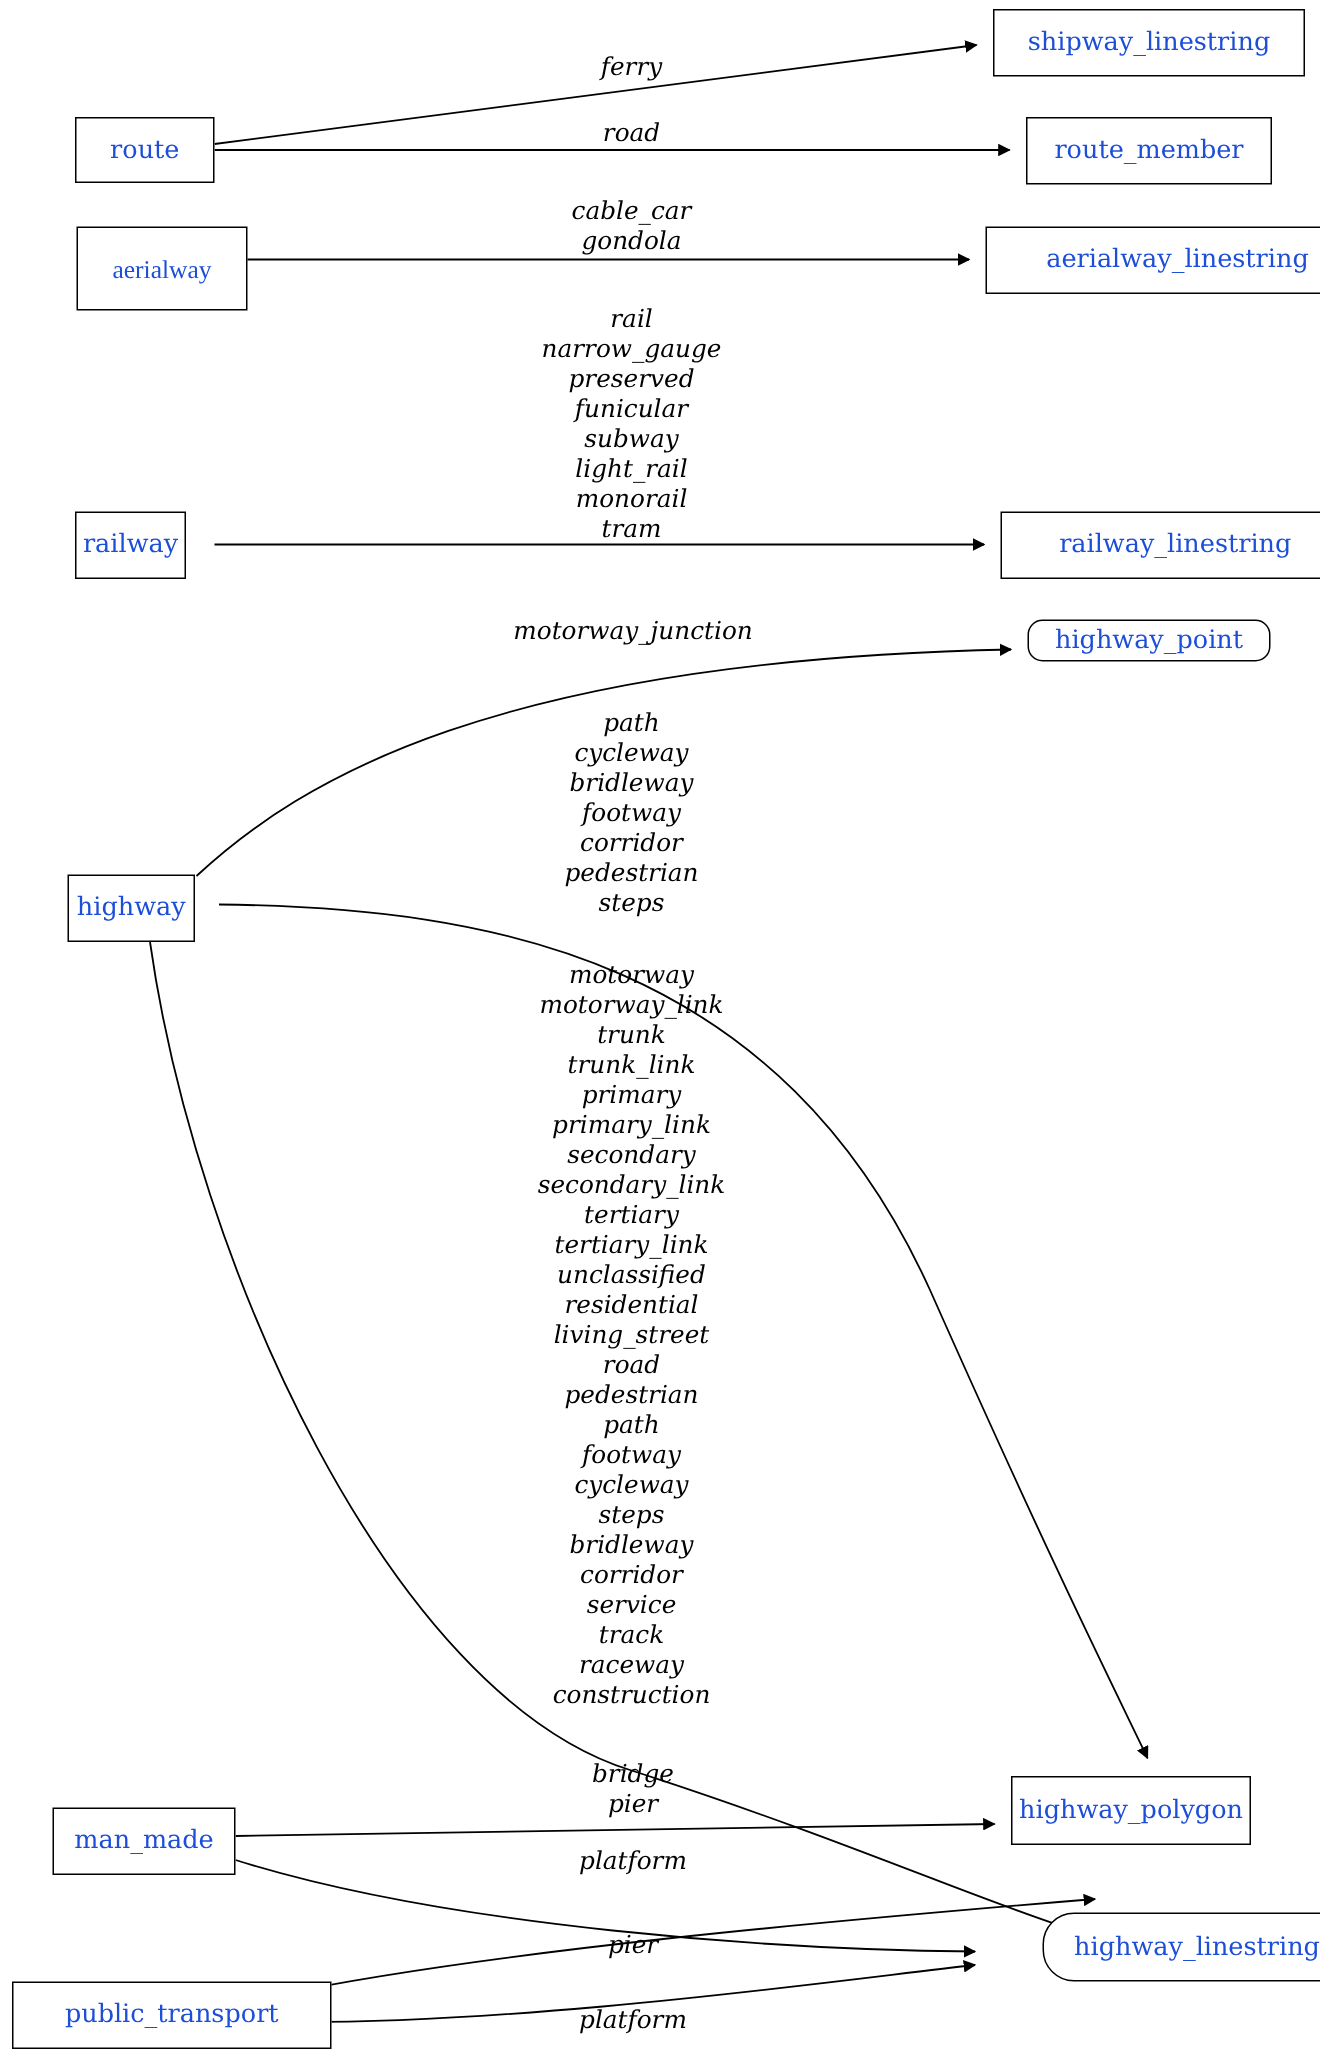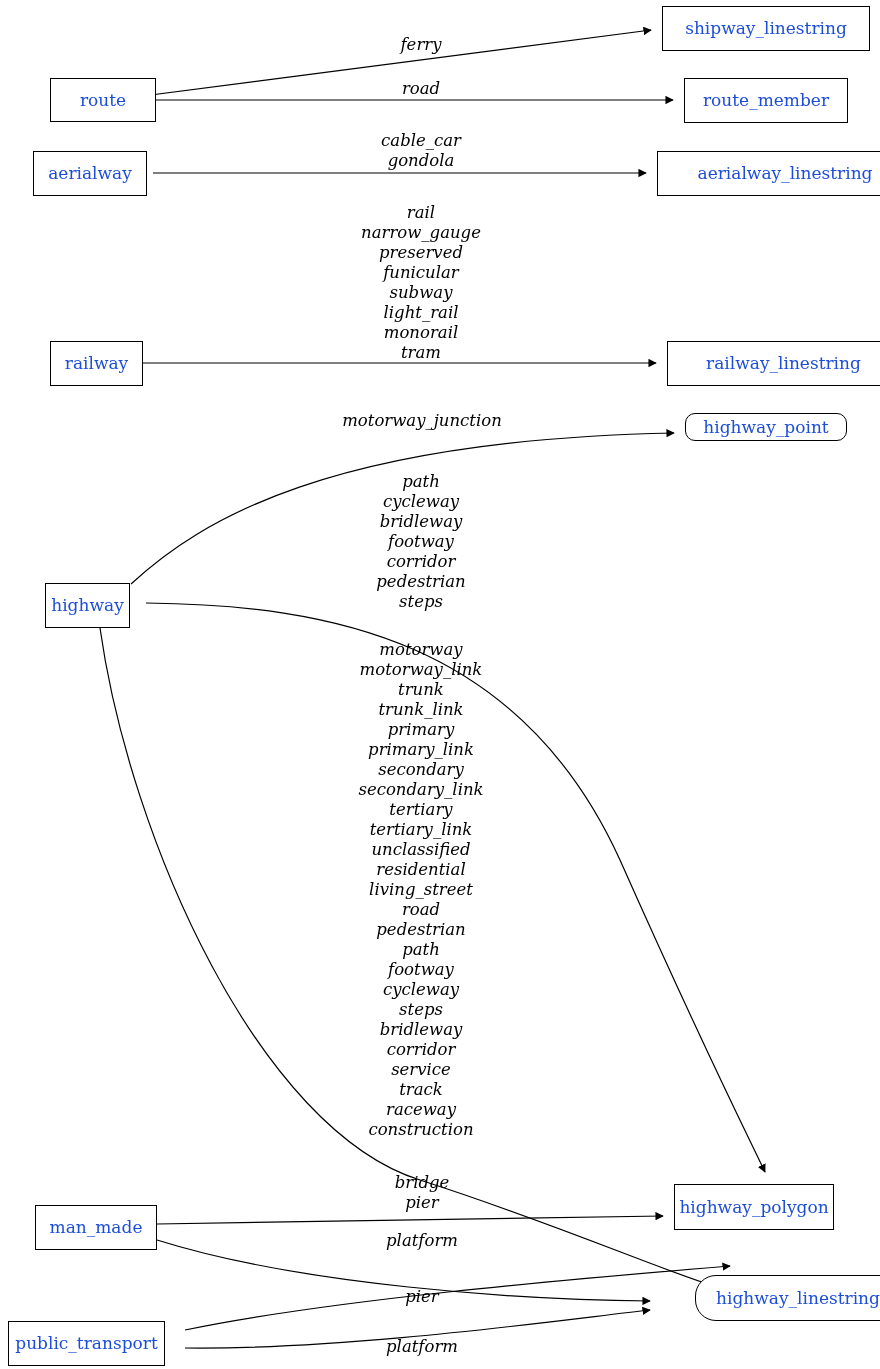--- a/index.html
+++ b/index.html
@@ -66,33 +66,33 @@
         <path d="M 146,603 C 330,605 520,640 620,860 C 700,1040 740,1120 765,1172" marker-end="url(#arrow)"></path>
         <path d="M 100,628 C 130,840 260,1130 420,1180 C 560,1225 660,1270 720,1288" marker-end="url(#arrow)"></path>
         <path d="M 157,1224 L 663,1216" marker-end="url(#arrow)"></path>
         <path d="M 157,1240 C 300,1285 520,1300 650,1301" marker-end="url(#arrow)"></path>
         <path d="M 185,1330 C 330,1300 560,1280 730,1266" marker-end="url(#arrow)"></path>
         <path d="M 185,1348 C 350,1350 560,1320 650,1310" marker-end="url(#arrow)"></path>
       </g>
   </svg>
 
   <div id="nodes-layer">
-      <div class="node" style="left: 50px; top: 78px; width: 106px; height: 44px;">route</div>
+      <div class="node" style="left: 50px; top: 78px; width: 93px; height: 44px;">route</div>
       <div class="node" style="left: 662px; top: 6px; width: 208px; height: 45px;">shipway_linestring</div>
       <div class="node" style="left: 684px; top: 78px; width: 164px; height: 45px;">route_member</div>
-      <div class="node" style="left: 33px; top: 151px; width: 114px; height: 45px;">aerialway</div>
+      <div class="node" style="left: 51px; top: 151px; width: 114px; height: 56px; font-family: Liberation Serif, serif;">aerialway</div>
       <div class="node" style="left: 657px; top: 151px; width: 256px; height: 45px;">aerialway_linestring</div>
-      <div class="node" style="left: 50px; top: 341px; width: 93px; height: 45px;">railway</div>
+      <div class="node" style="left: 50px; top: 341px; width: 74px; height: 45px;">railway</div>
       <div class="node" style="left: 667px; top: 341px; width: 233px; height: 45px;">railway_linestring</div>
       <div class="node" style="left: 685px; top: 413px; width: 162px; height: 28px; border-radius: 10px;">highway_point</div>
       <div class="node" style="left: 45px; top: 583px; width: 85px; height: 45px;">highway</div>
       <div class="node" style="left: 674px; top: 1184px; width: 160px; height: 46px;">highway_polygon</div>
       <div class="node" style="left: 35px; top: 1205px; width: 122px; height: 45px;">man_made</div>
       <div class="node" style="left: 695px; top: 1275px; width: 206px; height: 46px; border-radius: 21px;">highway_linestring</div>
-      <div class="node" style="left: 8px; top: 1321px; width: 157px; height: 45px;">public_transport</div>
+      <div class="node" style="left: 8px; top: 1321px; width: 213px; height: 45px;">public_transport</div>
     </div>
   <div id="labels-layer">
       <div class="edge-label" style="left: 421px; top: 35px;">ferry</div>
       <div class="edge-label" style="left: 421px; top: 79px;">road</div>
       <div class="edge-label" style="left: 421px; top: 131px;">cable_car
 gondola</div>
       <div class="edge-label" style="left: 421px; top: 203px;">rail
 narrow_gauge
 preserved
 funicular

